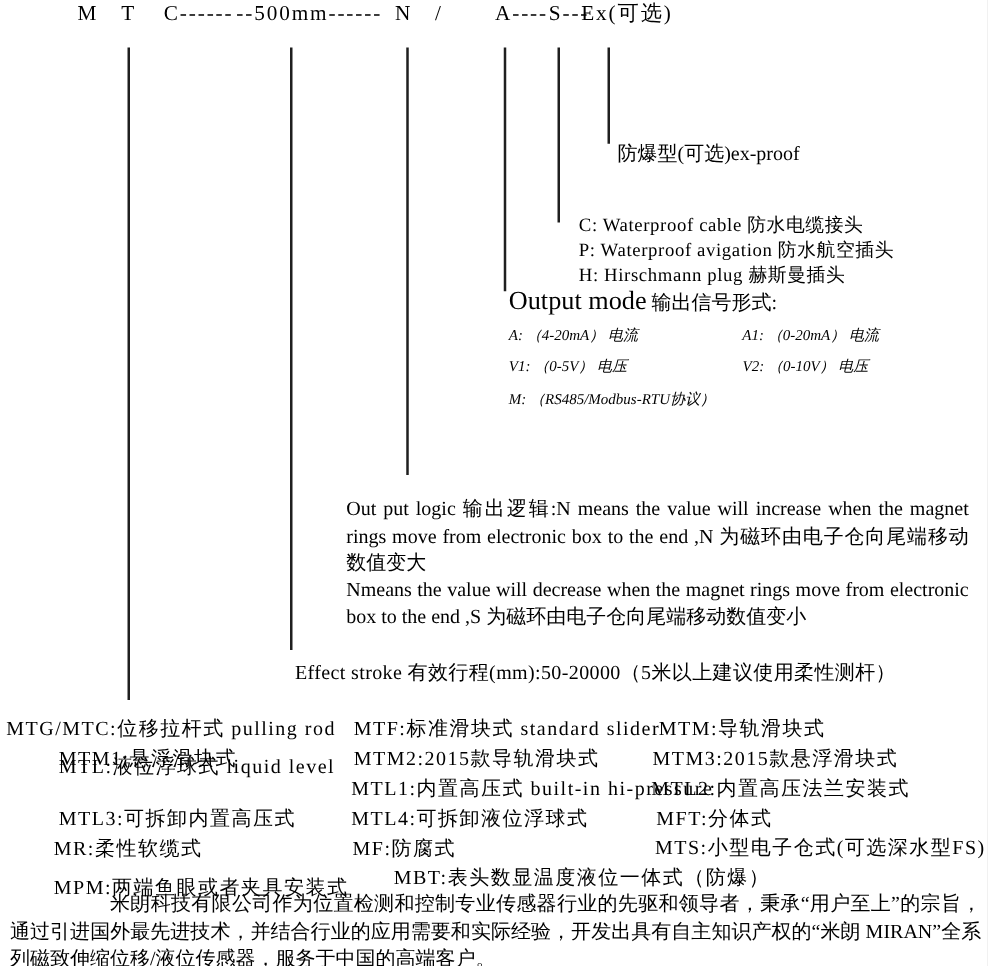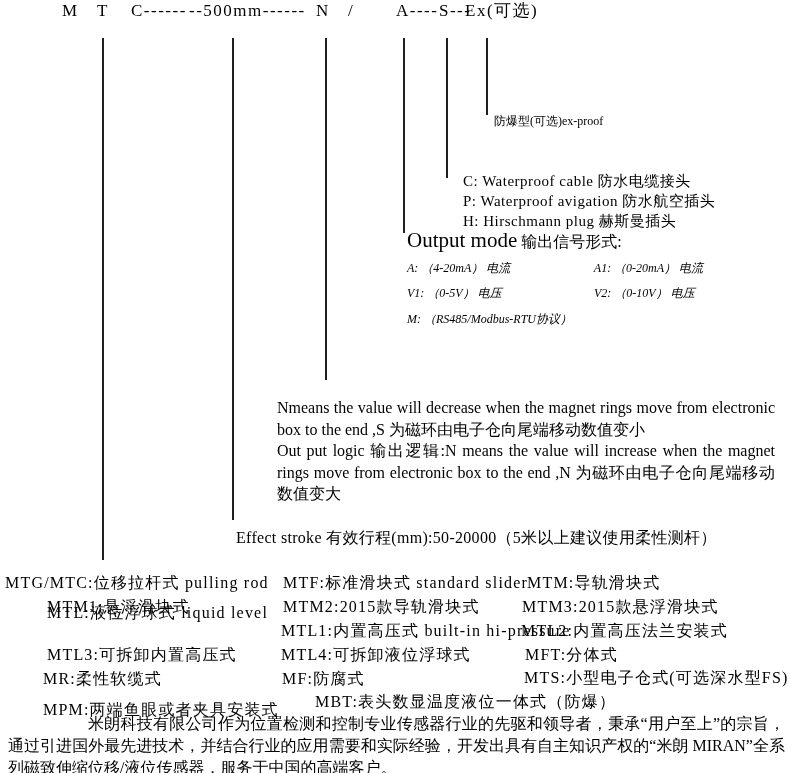--- a/index.html
+++ b/index.html
@@ -8,21 +8,21 @@
     background:#ffffff;color:#000000;
     font-family:"Liberation Serif","DejaVu Serif",serif;
     overflow:hidden;
   }
   .abs{position:absolute;white-space:nowrap;}
   
   .code-seg{position:absolute;top:1px;font-size:17px;letter-spacing:1.5px;line-height:20px;}
   
   .vline{position:absolute;width:2px;background:#1f1f1f;}
   
-  .exproof{font-size:12px;}
+  .exproof{font-size:16px;}
   
   .connectors{line-height:20px;font-size:15px;letter-spacing:.5px;}
   
   .om-title-en{font-size:21px;}
   .om-title-zh{font-size:16px;}
   .om-rows{font-size:12px;font-style:italic;}
   .om-row{height:25.4px;line-height:25.4px;white-space:nowrap;}
   .om-left{display:inline-block;min-width:184px;}
   
   .logic{width:498px;font-size:16px;line-height:21.6px;text-align:justify;white-space:normal;}
@@ -84,22 +84,22 @@
         <span>V2: （0-10V） 电压</span>
       </div>
       <div class="om-row">
         <span class="om-left">M: （RS485/Modbus-RTU协议）</span>
         <span></span>
       </div>
     </div>
   </div>
 
   <div class="abs logic" style="left:277px;top:397px">
+    <p>Out put logic 输出逻辑:N means the value will increase when the magnet rings move from electronic box to the end ,N 为磁环由电子仓向尾端移动数值变大</p>
     <p>Nmeans the value will decrease when the magnet rings move from electronic box to the end ,S 为磁环由电子仓向尾端移动数值变小</p>
-    <p>Out put logic 输出逻辑:N means the value will increase when the magnet rings move from electronic box to the end ,N 为磁环由电子仓向尾端移动数值变大</p>
   </div>
 
   <div class="abs stroke-note" style="left:236px;top:528px">Effect stroke 有效行程(mm):50-20000（5米以上建议使用柔性测杆）</div>
 
   <div>
     <div class="abs mcell" style="left:5px;top:573px">MTG/MTC:位移拉杆式 pulling rod</div>
     <div class="abs mcell" style="left:283px;top:573px">MTF:标准滑块式 standard slider</div>
     <div class="abs mcell" style="left:527px;top:573px">MTM:导轨滑块式</div>
 
     <div class="abs mcell" style="left:47px;top:597px">MTM1:悬浮滑块式</div>

